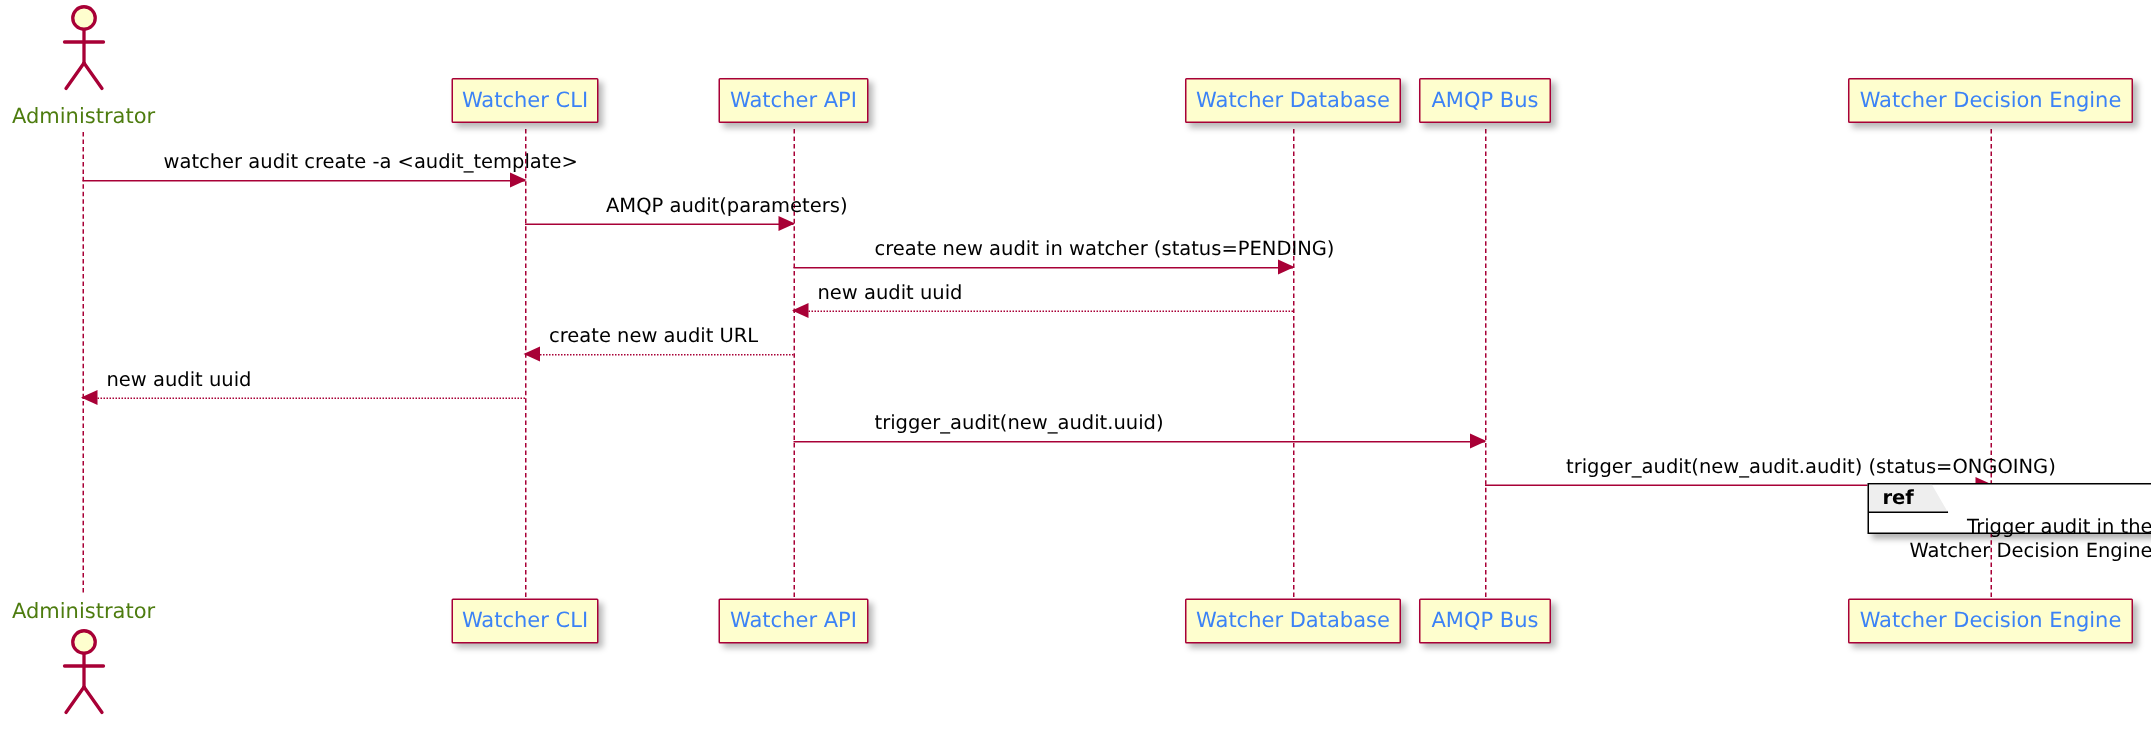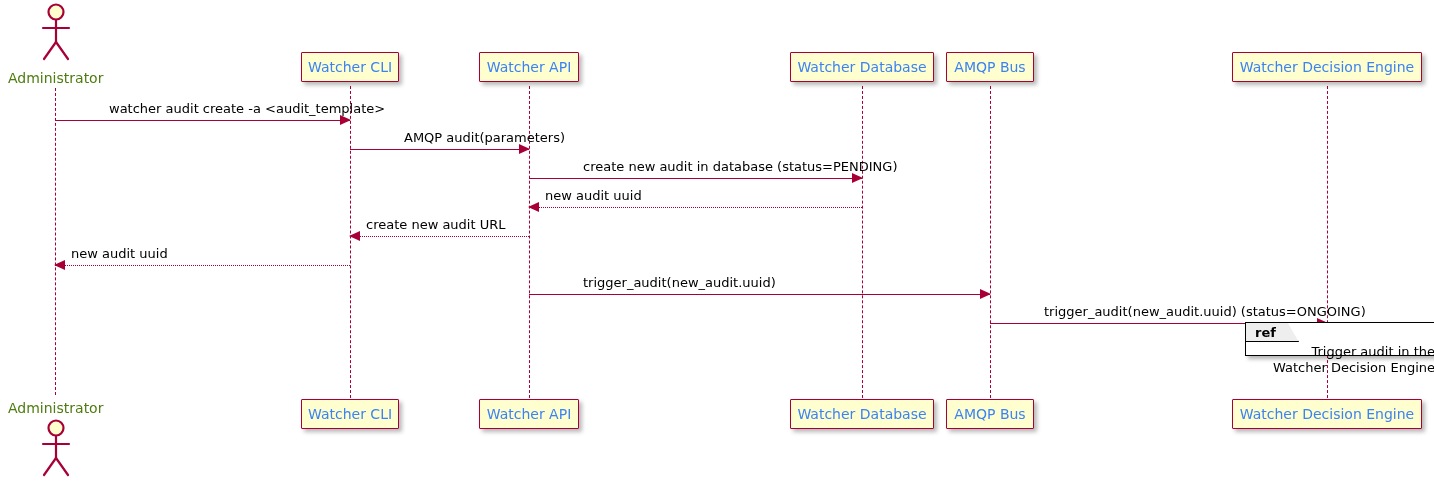--- a/index.html
+++ b/index.html
@@ -187,21 +187,21 @@
 
   <div class="msg solid right" style="left:350px; top:149px; width:179px;">
     <div class="line"></div>
     <div class="head"></div>
     <div class="label">AMQP audit(parameters)</div>
   </div>
 
   <div class="msg solid right" style="left:529px; top:178px; width:333px;">
     <div class="line"></div>
     <div class="head"></div>
-    <div class="label">create new audit in database (status=PENDING)</div>
+    <div class="label">create new audit in watcher (status=PENDING)</div>
   </div>
 
   <div class="msg dotted left" style="left:529px; top:207px; width:333px;">
     <div class="line"></div>
     <div class="head"></div>
     <div class="label">new audit uuid</div>
   </div>
 
   <div class="msg dotted left" style="left:350px; top:236px; width:179px;">
     <div class="line"></div>
@@ -217,21 +217,21 @@
 
   <div class="msg solid right" style="left:529px; top:294px; width:461px;">
     <div class="line"></div>
     <div class="head"></div>
     <div class="label">trigger_audit(new_audit.uuid)</div>
   </div>
 
   <div class="msg solid right" style="left:990px; top:323px; width:337px;">
     <div class="line"></div>
     <div class="head"></div>
-    <div class="label">trigger_audit(new_audit.uuid) (status=ONGOING)</div>
+    <div class="label">trigger_audit(new_audit.audit) (status=ONGOING)</div>
   </div>
 
   <div class="ref-box" style="left:1231px; top:322px; width:191px; height:34px;margin-left:14px;">
     <div class="ref-tab">
       <span>ref</span>
     </div>
     <div class="ref-body">
       <div>Trigger audit in the</div>
       <div>Watcher Decision Engine</div>
     </div>

